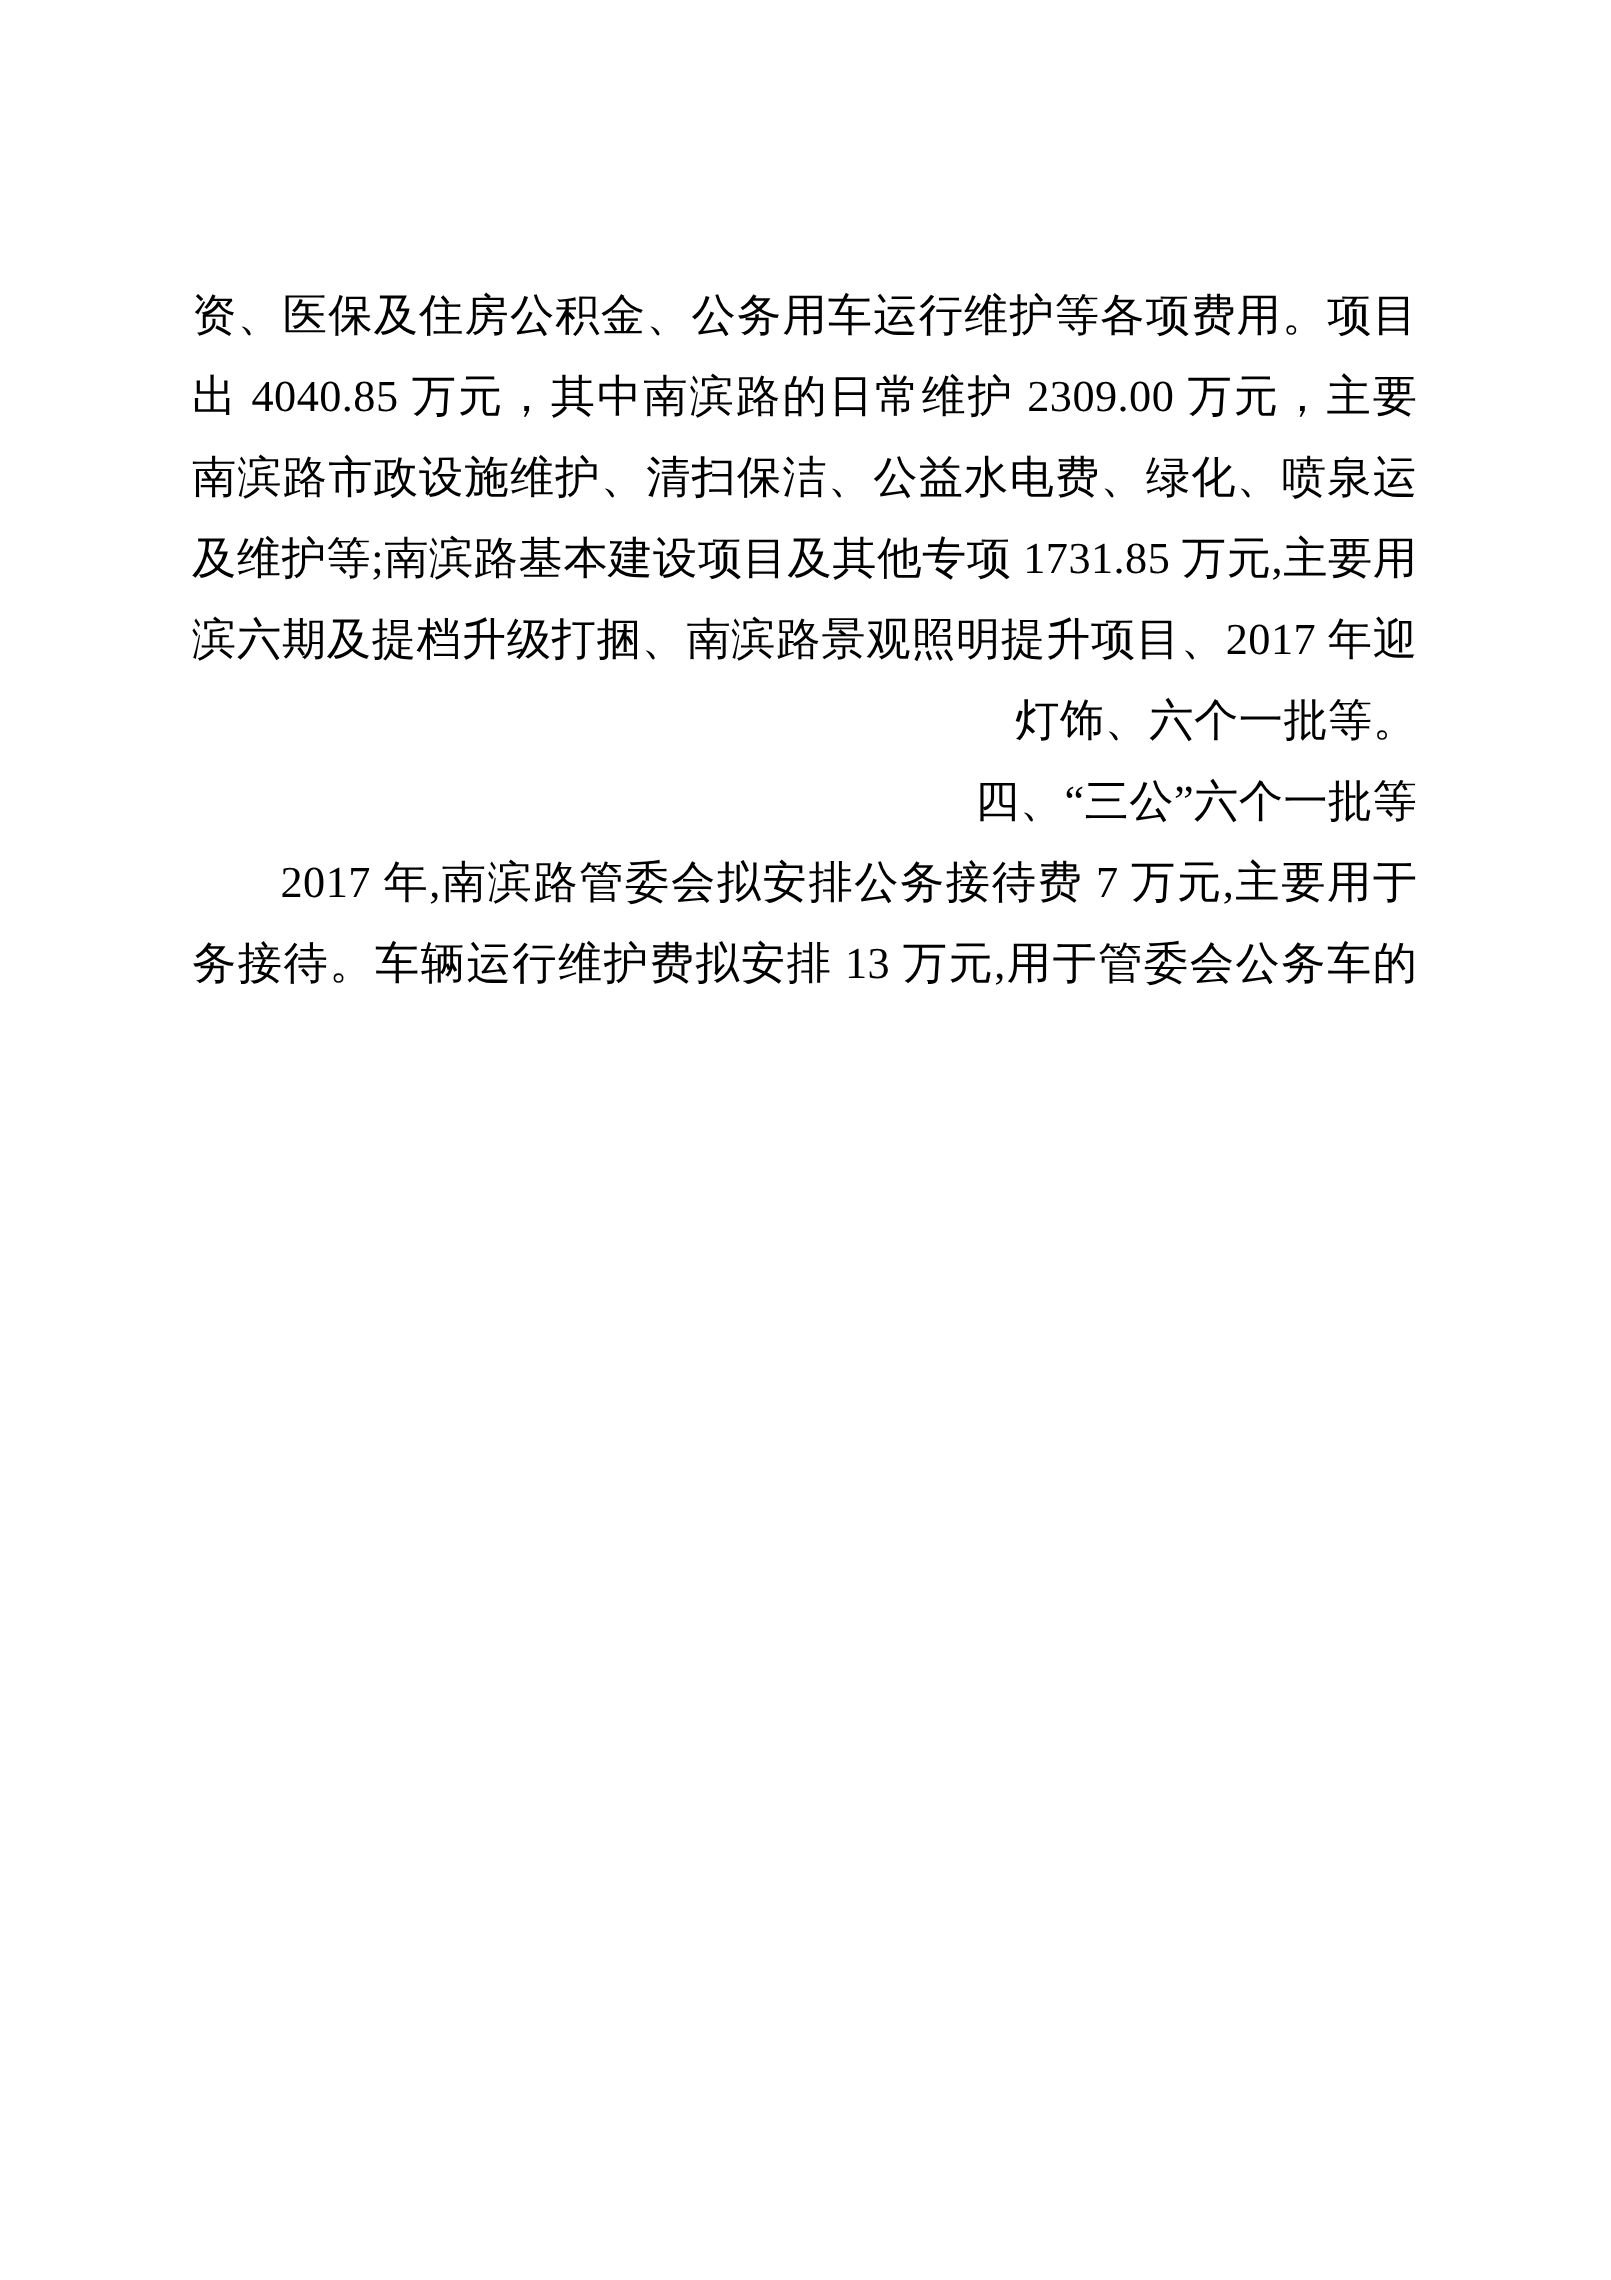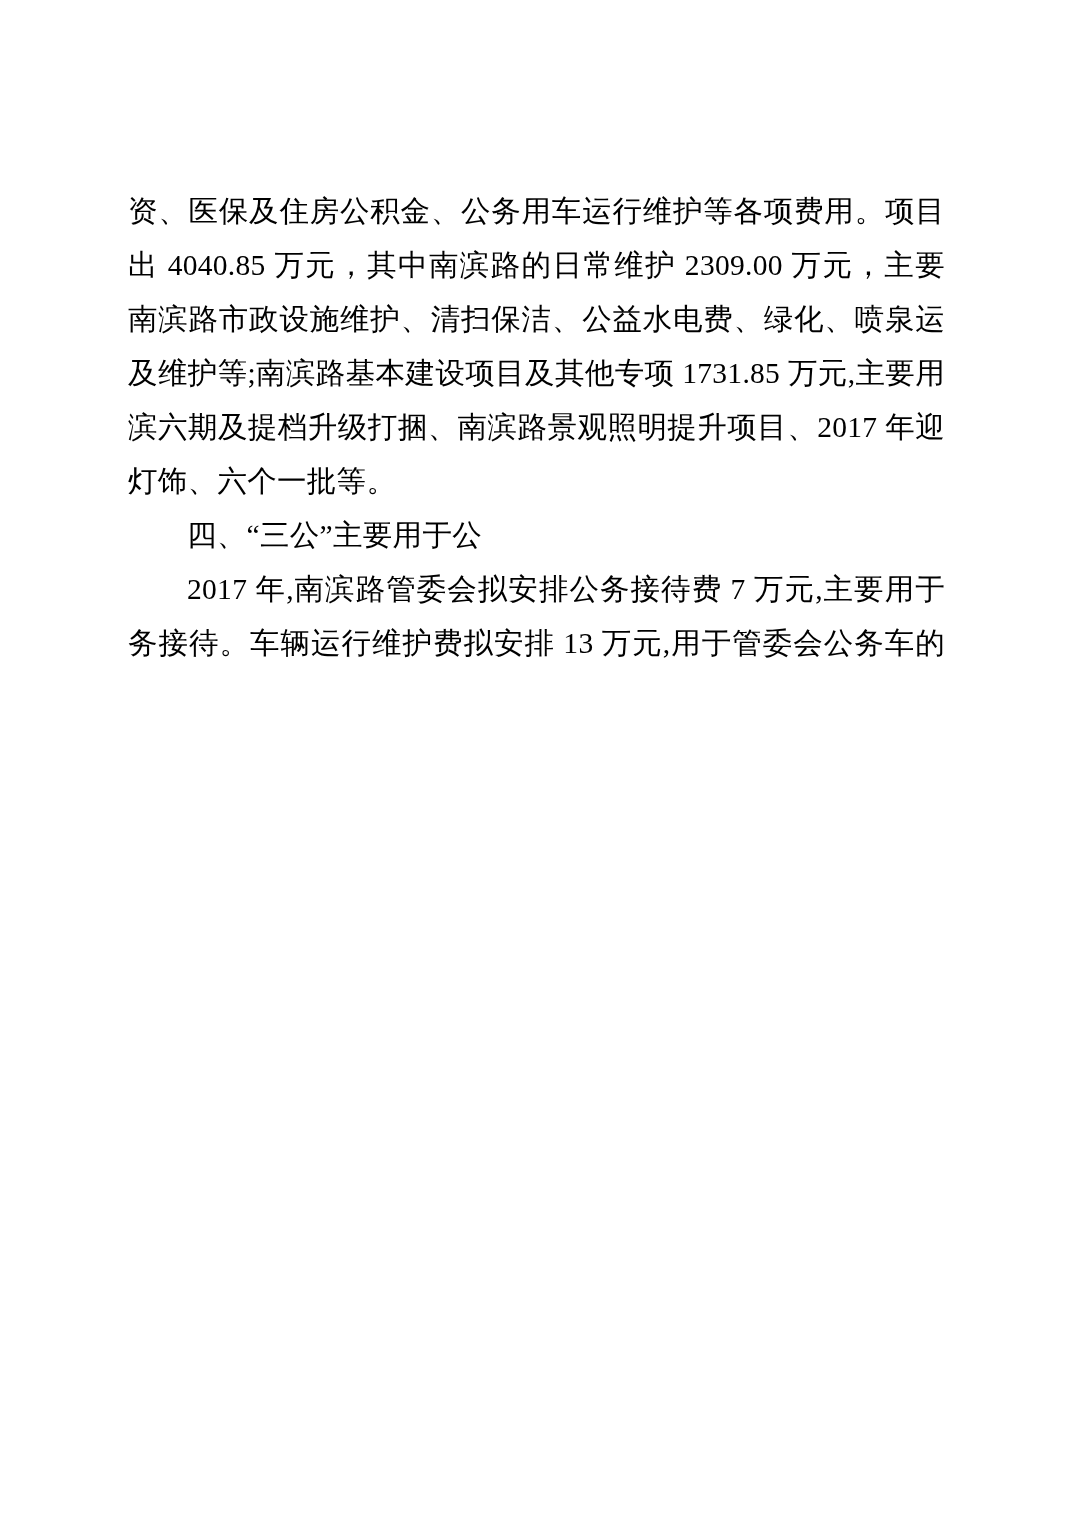--- a/index.html
+++ b/index.html
@@ -21,21 +21,21 @@
     left: 128px;
     top: 184px;
     width: 817px;
   }
   .text-line {
     font-size: 29.5px;
     line-height: 54px;
     height: 54px;
     overflow: hidden;
     color: #000000;
-    text-align: left;
+    text-align: right;
     letter-spacing: 0.3px;
   }
   .text-line.justify {
     text-align: justify;
     text-align-last: justify;
   }
   .text-line.indent {
     text-indent: 2em;
   }
 </style>
@@ -43,17 +43,17 @@
 <body>
 
 <div class="page">
   <div class="doc-body" id="doc-body">
       <div class="text-line justify">资、医保及住房公积金、公务用车运行维护等各项费用。项目支</div>
       <div class="text-line justify">出 4040.85 万元，其中南滨路的日常维护 2309.00 万元，主要用于</div>
       <div class="text-line justify">南滨路市政设施维护、清扫保洁、公益水电费、绿化、喷泉运行</div>
       <div class="text-line justify">及维护等;南滨路基本建设项目及其他专项 1731.85 万元,主要用于</div>
       <div class="text-line justify">滨六期及提档升级打捆、南滨路景观照明提升项目、2017 年迎春</div>
       <div class="text-line">灯饰、六个一批等。</div>
-      <div class="text-line indent">四、“三公”主要用于公</div>
+      <div class="text-line indent">四、“三公”六个一批等</div>
       <div class="text-line justify indent">2017 年,南滨路管委会拟安排公务接待费 7 万元,主要用于公</div>
       <div class="text-line justify">务接待。车辆运行维护费拟安排 13 万元,用于管委会公务车的日</div>
     </div>
 </div>
 
 </body></html>

